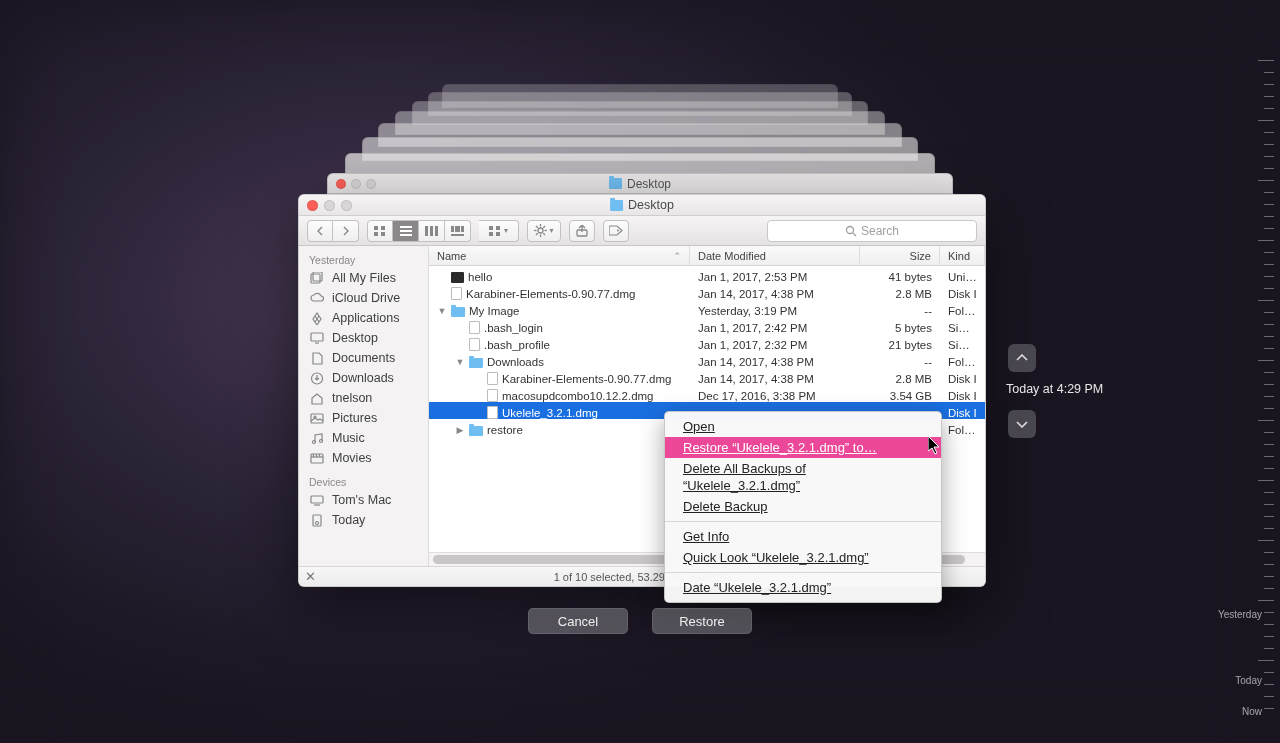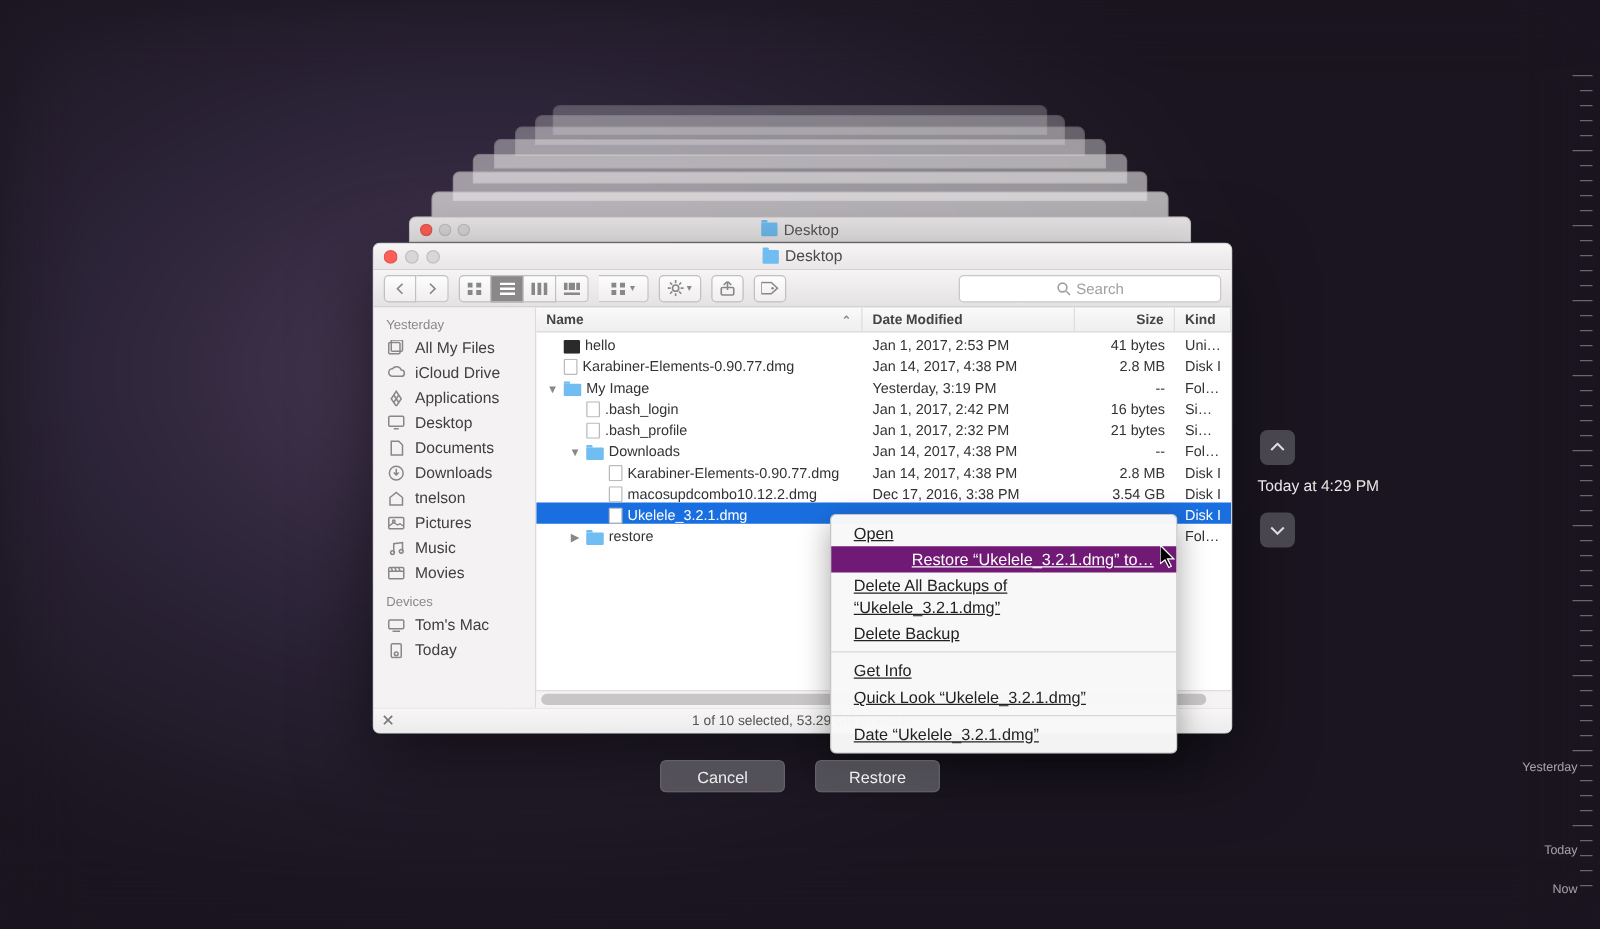--- a/index.html
+++ b/index.html
@@ -33,21 +33,21 @@
 .tb-btn.active{background:#8a8888;color:#fff;}
 .search{margin-left:auto;width:210px;height:22px;border:1px solid #c8c8c8;border-radius:4px;background:#fff;display:flex;align-items:center;justify-content:center;gap:4px;color:#a0a0a0;font-size:12px;}
 
 .body{display:flex;height:320px;}
 .sidebar{width:130px;background:#f4f2f2;border-right:1px solid #dcdada;padding-top:4px;overflow:hidden;}
 .sb-hdr{font-size:10.5px;color:#8a8888;padding:4px 10px 2px;font-weight:500;}
 .sb-item{display:flex;align-items:center;gap:7px;padding:3px 10px;font-size:12.5px;color:#404040;cursor:default;}
 .sb-ico{width:16px;height:14px;display:flex;align-items:center;justify-content:center;color:#888;flex-shrink:0;}
 
 .list{flex:1;display:flex;flex-direction:column;overflow:hidden;}
-.cols{height:20px;background:linear-gradient(#fafafa,#f0eeee);border-bottom:1px solid #d8d6d6;display:flex;font-size:11px;color:#444;font-weight:bold;}
+.cols{height:20px;background:linear-gradient(#fafafa,#f0eeee);border-bottom:1px solid #d8d6d6;display:flex;font-size:11px;color:#444;}
 .col{border-right:1px solid #dedcdc;display:flex;align-items:center;padding:0 8px;}
 .col.name{flex:1;} .col.date{width:170px;} .col.size{width:80px;justify-content:flex-end;} .col.kind{width:45px;}
 .rows{flex:1;overflow:hidden;position:relative;}
 .row{height:17px;display:flex;align-items:flex-end;font-size:11.5px;color:#333;}
 .row.sel{background:#1a6fe0;color:#fff;}
 .cell{padding:0 8px;overflow:hidden;white-space:nowrap;text-overflow:ellipsis;}
 .cell.name{flex:1;display:flex;align-items:center;gap:4px;} .cell.date{width:170px;margin-top:43px;} .cell.size{width:80px;text-align:right;} .cell.kind{width:45px;}
 .disc{width:10px;text-align:center;color:#888;font-size:9px;flex-shrink:0;}
 .row.sel .disc{color:#fff;}
 .fico{width:14px;height:12px;flex-shrink:0;display:inline-block;}
@@ -58,21 +58,21 @@
 
 .scrollbar{height:14px;background:#f5f3f3;border-top:1px solid #e0dede;position:relative;}
 .scrollbar .thumb{position:absolute;left:4px;right:20px;top:2px;height:9px;background:#c8c6c6;border-radius:5px;}
 
 .status{height:20px;background:linear-gradient(#f8f6f6,#ececec);border-top:1px solid #d8d6d6;border-radius:0 0 6px 6px;display:flex;align-items:center;justify-content:center;font-size:11px;color:#555;position:relative;}
 .status .x{position:absolute;left:6px;color:#777;font-size:13px;}
 
 
 .ctx{position:absolute;left:664px;top:411px;width:278px;background:rgba(248,248,248,.98);border:1px solid rgba(0,0,0,.2);border-radius:5px;box-shadow:0 8px 24px rgba(0,0,0,.35);padding:4px 0;font-size:13px;color:#222;}
 .ctx-item{padding:2px 18px;line-height:17px;cursor:default;text-decoration:underline;}
-.ctx-item.hl{background:#701a75;color:#fff;text-align:right;}
+.ctx-item.hl{background:#ec4899;color:#fff;}
 .ctx-sep{height:1px;background:#d8d6d6;margin:4px 0;}
 
 
 .cursor{position:absolute;left:928px;top:436px;width:14px;height:20px;pointer-events:none;}
 
 
 .btm{position:absolute;left:50%;transform:translateX(-50%);top:608px;display:flex;gap:24px;}
 .btm-btn{width:100px;height:26px;border-radius:5px;background:rgba(130,130,135,.55);color:#eee;font-size:13px;display:flex;align-items:center;justify-content:center;border:0.5px solid rgba(255,255,255,.1);}
 
 
@@ -377,21 +377,21 @@
             <div class="cell size">--</div>
             <div class="cell kind">Folder</div>
           </div>
           <div class="row">
             <div class="cell name" style="padding-left:26px">
               <span class="disc"></span>
               <span class="fico file"></span>
               <span>.bash_login</span>
             </div>
             <div class="cell date">Jan 1, 2017, 2:42 PM</div>
-            <div class="cell size">16 bytes</div>
+            <div class="cell size">5 bytes</div>
             <div class="cell kind">Simple</div>
           </div>
           <div class="row">
             <div class="cell name" style="padding-left:26px">
               <span class="disc"></span>
               <span class="fico file"></span>
               <span>.bash_profile</span>
             </div>
             <div class="cell date">Jan 1, 2017, 2:32 PM</div>
             <div class="cell size">21 bytes</div>

